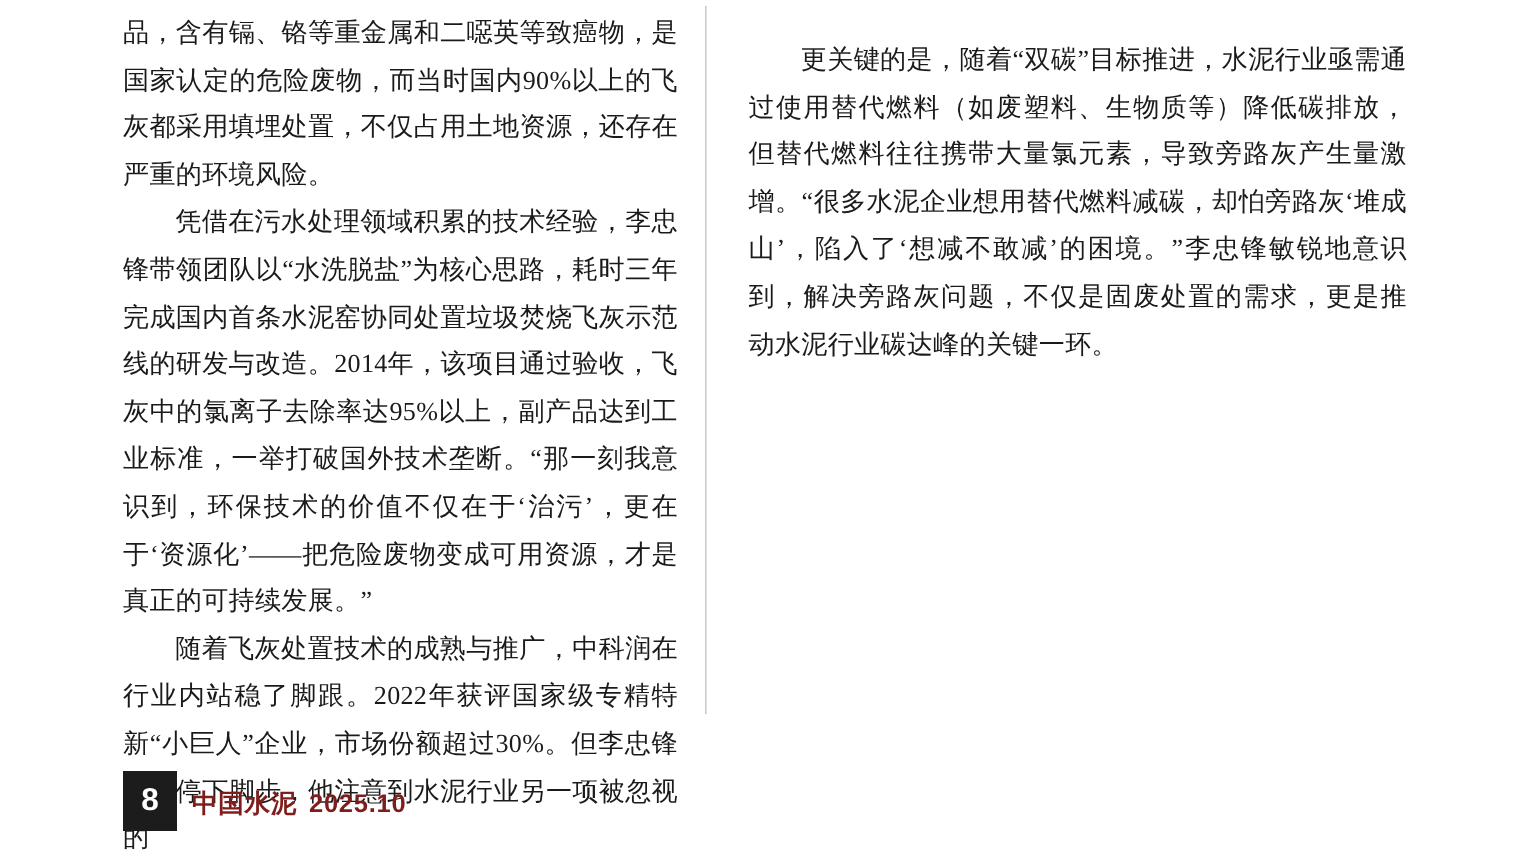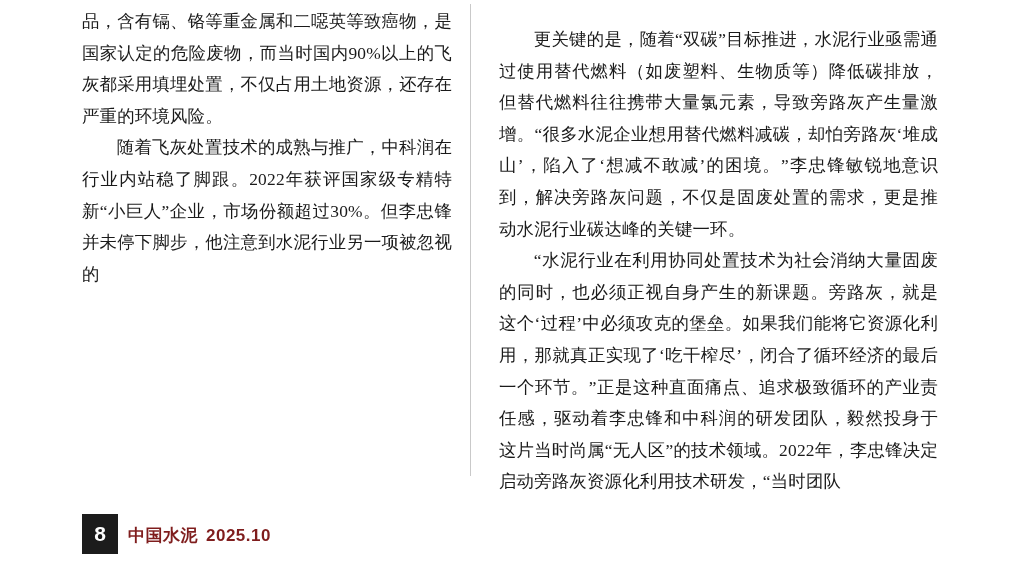--- a/index.html
+++ b/index.html
@@ -99,28 +99,28 @@
 </style>
 </head>
 <body>
 
 <div class="page">
 
   <div class="columns">
 
     <div class="column col-left">
       <p class="para">品，含有镉、铬等重金属和二噁英等致癌物，是国家认定的危险废物，而当时国内90%以上的飞灰都采用填埋处置，不仅占用土地资源，还存在严重的环境风险。</p>
+      <p class="para indent">凭借在污水处理领域积累的技术经验，李忠锋带领团队以“水洗脱盐”为核心思路，耗时三年完成国内首条水泥窑协同处置垃圾焚烧飞灰示范线的研发与改造。2014年，该项目通过验收，飞灰中的氯离子去除率达95%以上，副产品达到工业标准，一举打破国外技术垄断。“那一刻我意识到，环保技术的价值不仅在于‘治污’，更在于‘资源化’——把危险废物变成可用资源，才是真正的可持续发展。”</p>
       <p class="para indent">随着飞灰处置技术的成熟与推广，中科润在行业内站稳了脚跟。2022年获评国家级专精特新“小巨人”企业，市场份额超过30%。但李忠锋并未停下脚步，他注意到水泥行业另一项被忽视的</p>
     </div>
 
     <div class="divider"></div>
 
     <div class="column col-right">
       <p class="para indent">更关键的是，随着“双碳”目标推进，水泥行业亟需通过使用替代燃料（如废塑料、生物质等）降低碳排放，但替代燃料往往携带大量氯元素，导致旁路灰产生量激增。“很多水泥企业想用替代燃料减碳，却怕旁路灰‘堆成山’，陷入了‘想减不敢减’的困境。”李忠锋敏锐地意识到，解决旁路灰问题，不仅是固废处置的需求，更是推动水泥行业碳达峰的关键一环。</p>
-      <p class="para indent">“水泥行业在利用协同处置技术为社会消纳大量固废的同时，也必须正视自身产生的新课题。旁路灰，就是这个‘过程’中必须攻克的堡垒。如果我们能将它资源化利用，那就真正实现了‘吃干榨尽’，闭合了循环经济的最后一个环节。”正是这种直面痛点、追求极致循环的产业责任感，驱动着李忠锋和中科润的研发团队，毅然投身于这片当时尚属“无人区”的技术领域。2022年，李忠锋决定启动旁路灰资源化利用技术研发，“当时团队</p>
     </div>
 
   </div>
 
   <div class="footer">
     <div class="folio-block">8</div>
     <div class="folio-text">
       <span>中国水泥</span><span class="issue">2025.10</span>
     </div>
   </div>

